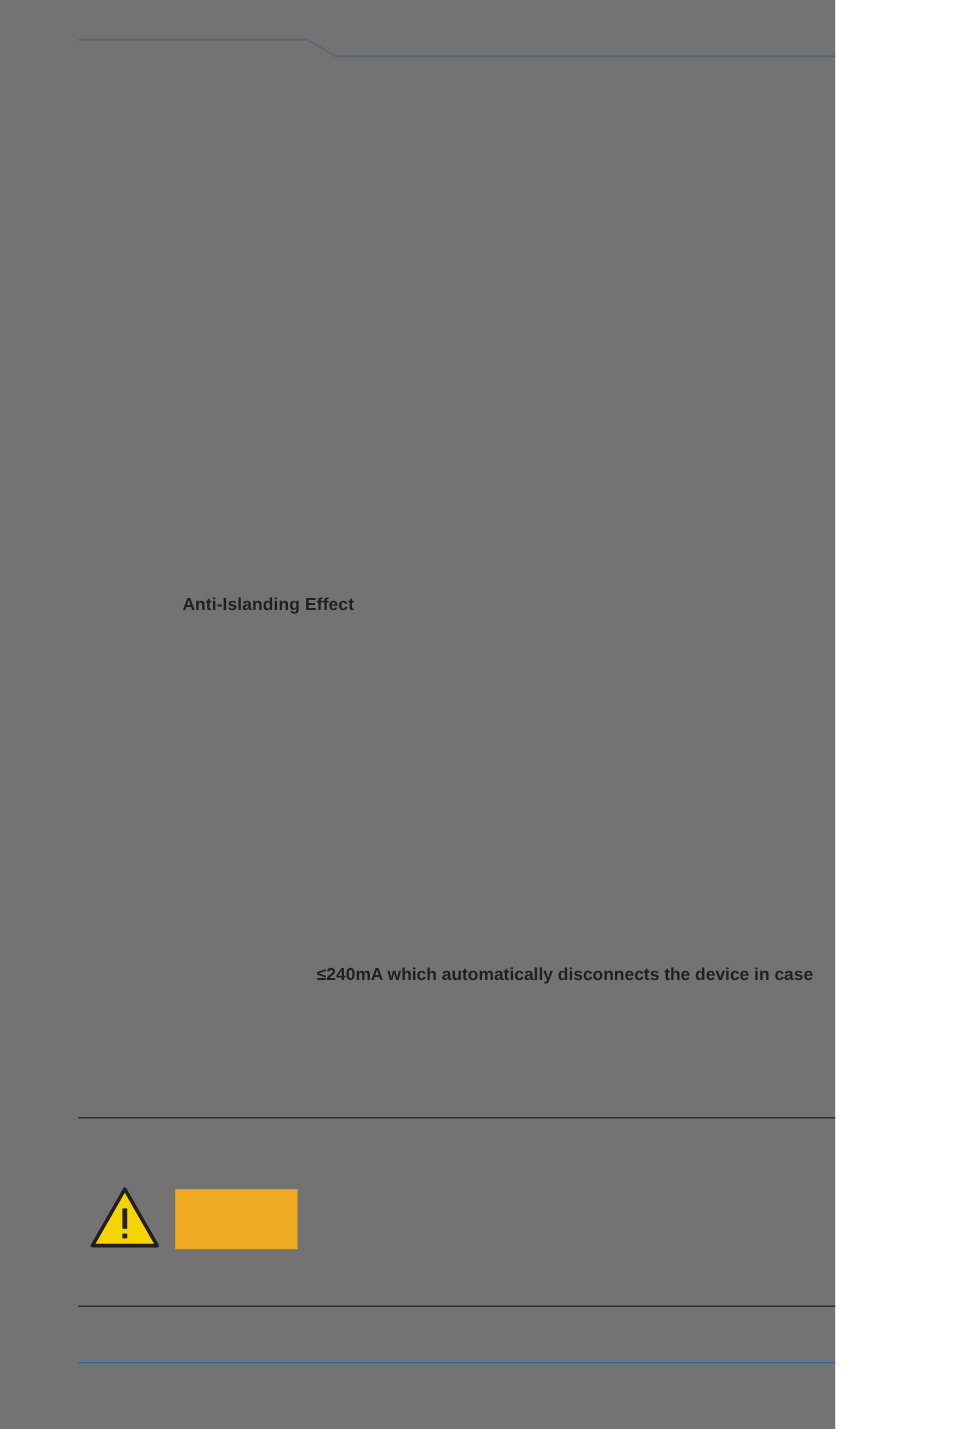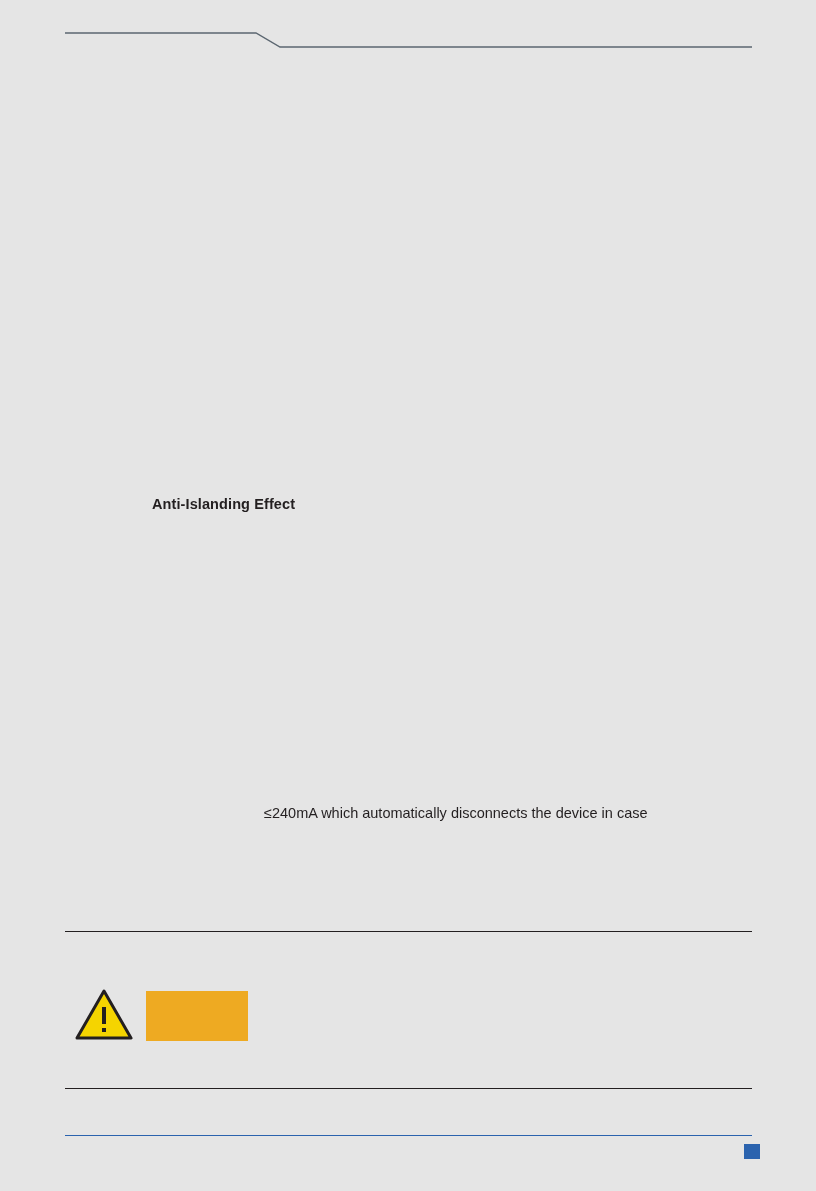--- a/index.html
+++ b/index.html
@@ -6,23 +6,23 @@
     margin: 0;
     padding: 0;
     background: #ffffff;
   }
   body {
     font-family: "Liberation Sans", sans-serif;
     color: #231f20;
   }
   .page {
     position: relative;
-    width: 816px;
+    width: 696px;
     height: 1191px;
-    background: #e5e5e5;
+    background: #737373;
     overflow: hidden;
   }
 
   
   .header-deco {
     position: absolute;
     left: 0;
     top: 0;
     width: 816px;
     height: 70px;
@@ -33,21 +33,21 @@
     position: absolute;
     font-size: 14.5px;
     font-weight: 600;
     letter-spacing: 0.1px;
     color: #231f20;
     white-space: nowrap;
   }
   .para {
     position: absolute;
     font-size: 14.5px;
-    font-weight: 400;
+    font-weight: 700;
     color: #231f20;
     white-space: nowrap;
   }
 
   #heading-anti-islanding { left: 152px; top: 496px; }
   #heading-pe-connection { left: 152px; top: 704px; }
   #para-leakage { left: 264px; top: 805px; }
 
   
   .rule {

